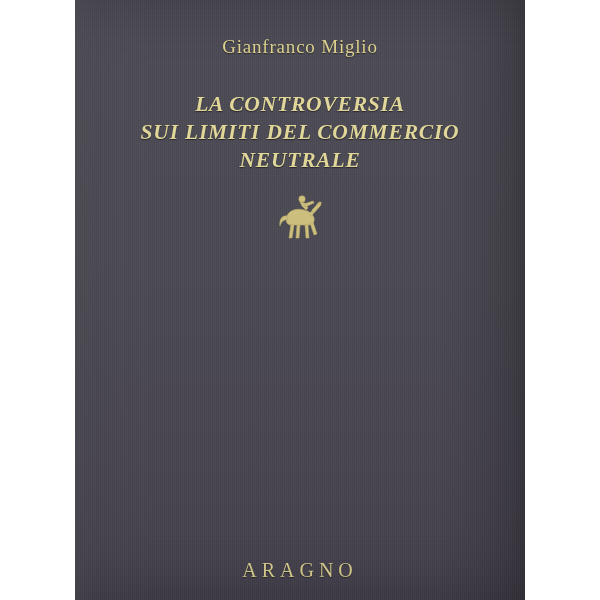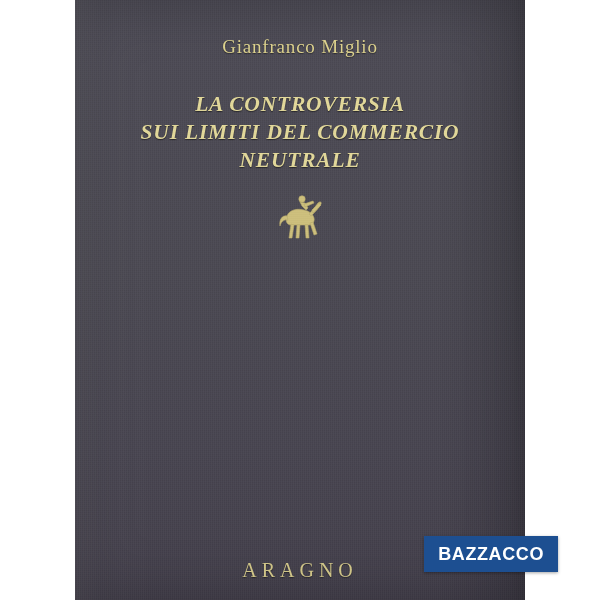--- a/index.html
+++ b/index.html
@@ -170,15 +170,14 @@
 
           <path d="M16 24 C11 23, 8 28, 9 34 C10 30, 13 27, 17 28 Z"></path>
         </g>
       </svg>
     </div>
 
     <div class="gold" id="publisher">ARAGNO</div>
 
   </div>
 
-  <div id="badge">BAZZACCO</div>
 
 </div>
 
 </body></html>

